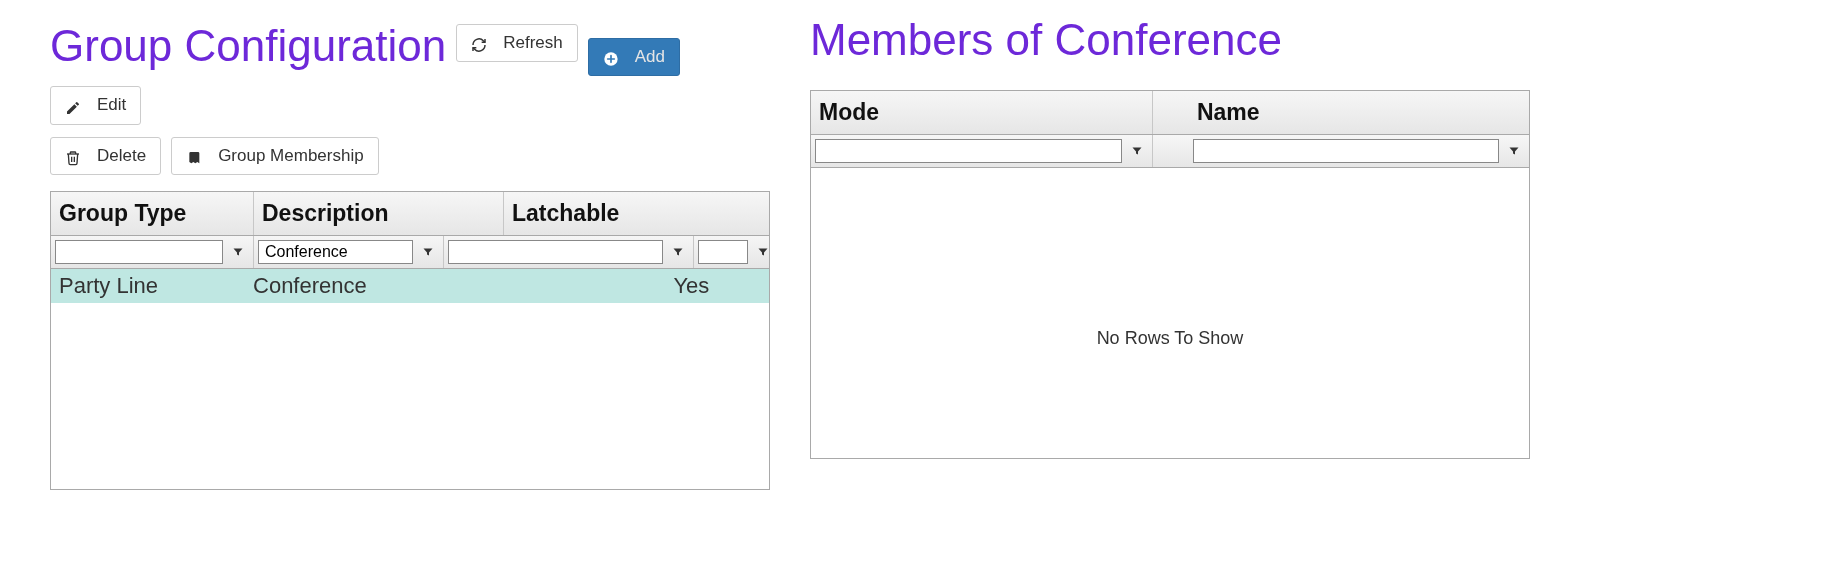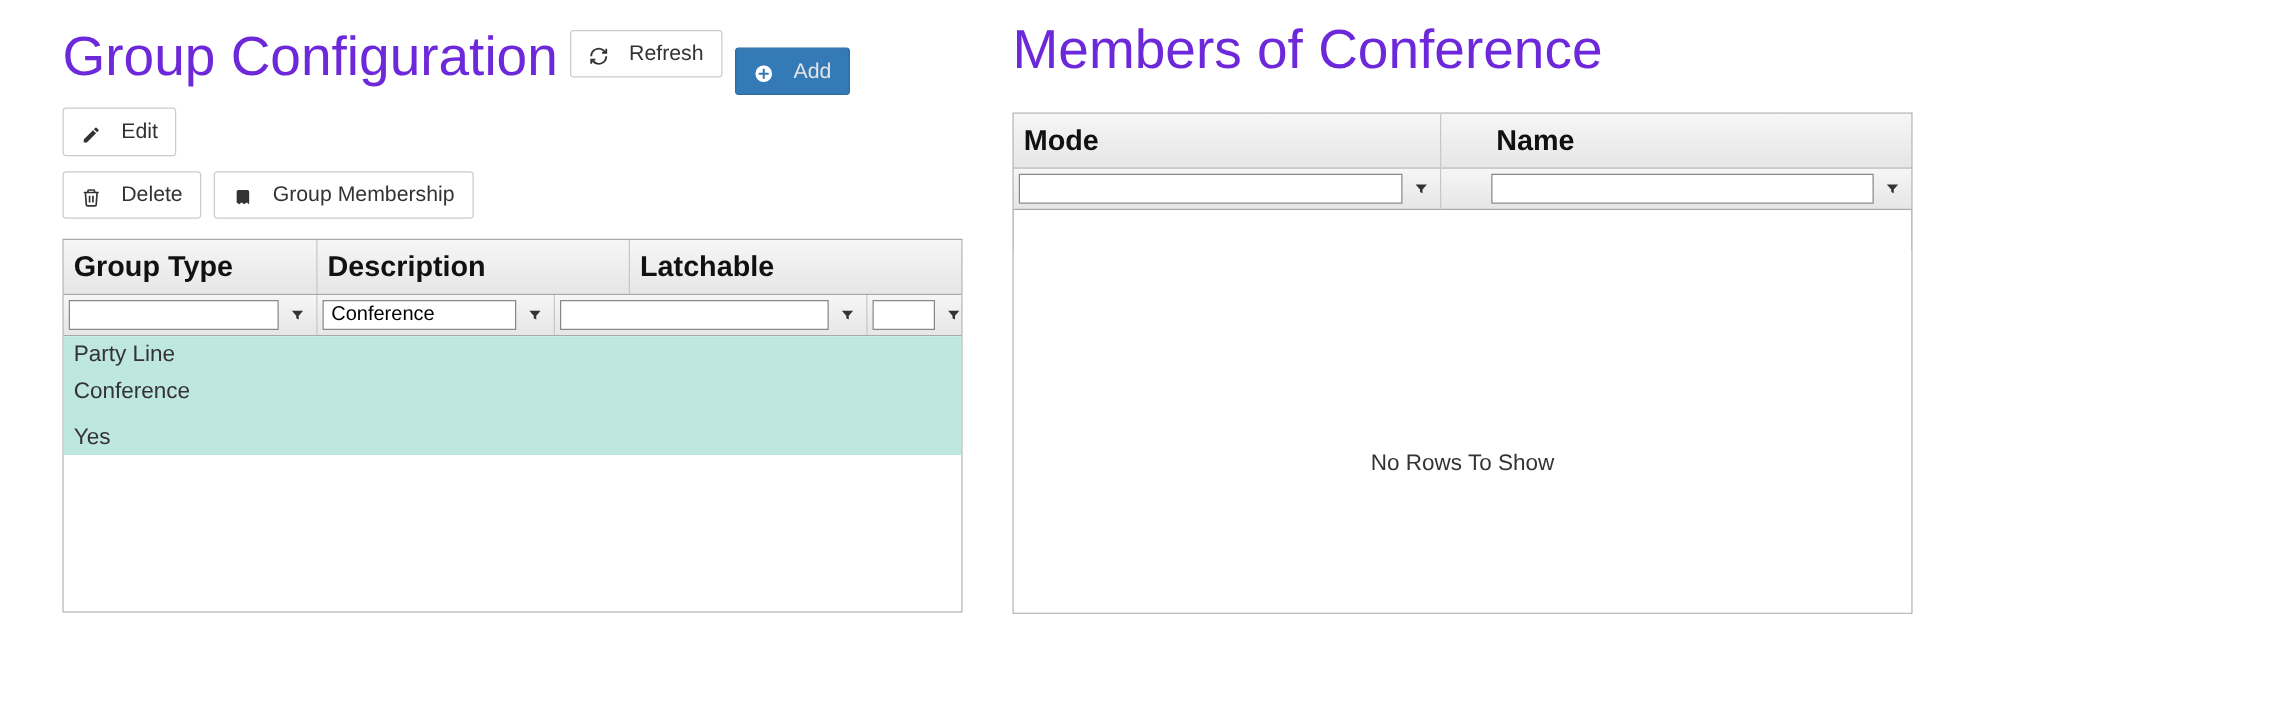--- a/index.html
+++ b/index.html
@@ -129,26 +129,24 @@
     color: #333;
   }
   .filter-btn svg { display:block; }
   .grid-body {
     min-height: 220px;
     background: #fff;
     position: relative;
   }
   .grid-body.tall {
     min-height: 290px;
-    margin-top: 32px;
   }
   .row {
     display: flex;
-    font-size: 18px;
-    flex-direction: column;
+    font-size: 22px;
   }
   .row.selected {
     background: #bfe7e2;
   }
   .row .cell {
     padding: 4px 8px;
     box-sizing: border-box;
     border-right: 1px solid transparent;
     white-space: nowrap;
     overflow: hidden;

